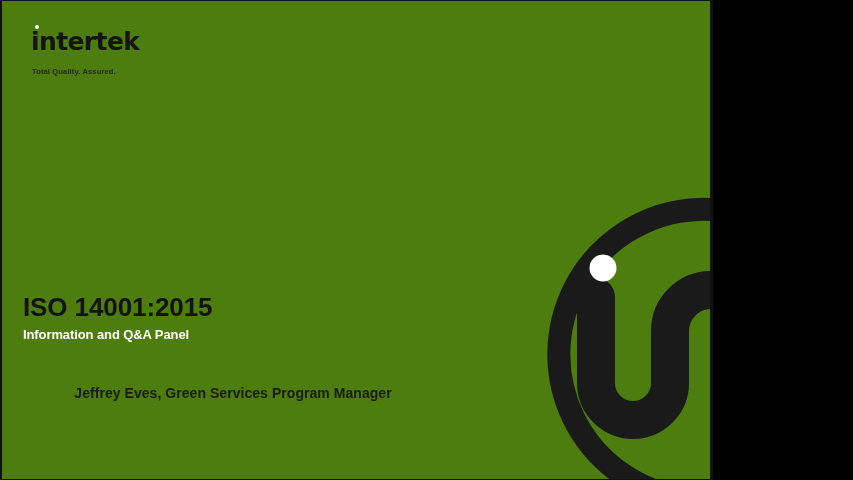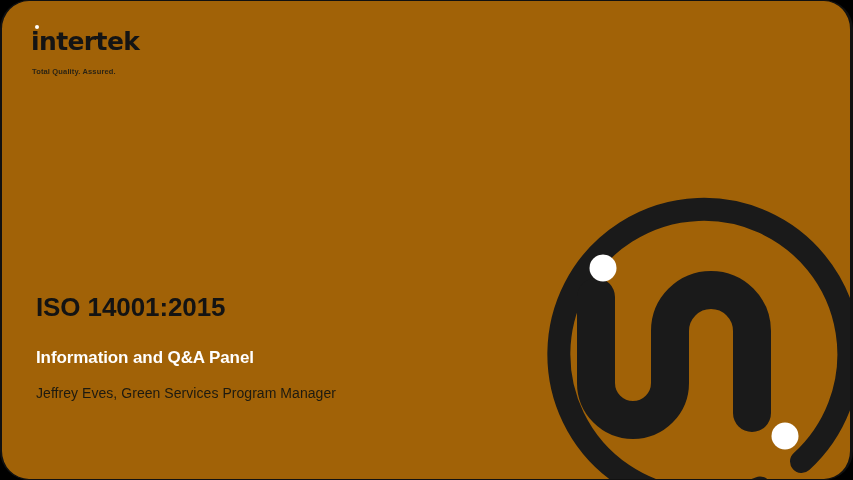--- a/index.html
+++ b/index.html
@@ -7,30 +7,29 @@
     margin: 0;
     padding: 0;
     background: #000000;
   }
   body {
     font-family: "Liberation Sans", sans-serif;
   }
 
   .slide {
     position: relative;
-    width: 853px;
+    width: 713px;
     height: 480px;
-    background: #a16207;
+    background: #4d7c0f;
     overflow: hidden;
     box-sizing: border-box;
     border-left: 2px solid #111111;
     border-top: 1px solid #111111;
     border-right: 3px solid #111111;
     border-bottom: 1px solid #111111;
-    border-radius: 29px;
   }
 
   
   .logo-block {
     position: absolute;
     left: 29px;
     top: 28px;
     width: 200px;
     height: 46px;
   }
@@ -78,52 +77,53 @@
   .brandmark svg {
     display: block;
     width: 100%;
     height: 100%;
     overflow: visible;
   }
 
   
   .text-block {
     position: absolute;
-    left: 34px;
+    left: 21px;
     top: 292px;
     width: 420px;
   }
   .title {
     font-family: "Liberation Sans", sans-serif;
     font-weight: bold;
     font-size: 26px;
     line-height: 29px;
     color: #131313;
     letter-spacing: -0.1px;
     white-space: nowrap;
   }
   .subtitle {
-    margin-top: 25px;
+    margin-top: 2px;
     font-family: "Liberation Sans", sans-serif;
     font-weight: bold;
-    font-size: 17px;
+    font-size: 13px;
     line-height: 21px;
     color: #ffffff;
     letter-spacing: -0.1px;
     white-space: nowrap;
   }
   .presenter {
-    margin-top: 16px;
+    margin-top: 39px;
     font-family: "Liberation Sans", sans-serif;
-    font-weight: normal;
+    font-weight: bold;
     font-size: 14px;
     line-height: 18px;
     color: #1d1a10;
     letter-spacing: 0.05px;
     white-space: nowrap;
+    text-align: center;
   }
 </style>
 </head>
 <body>
 
 <div class="slide">
 
   <div class="logo-block">
     <div class="logo-wordmark">
       <span class="logo-dot"></span>

